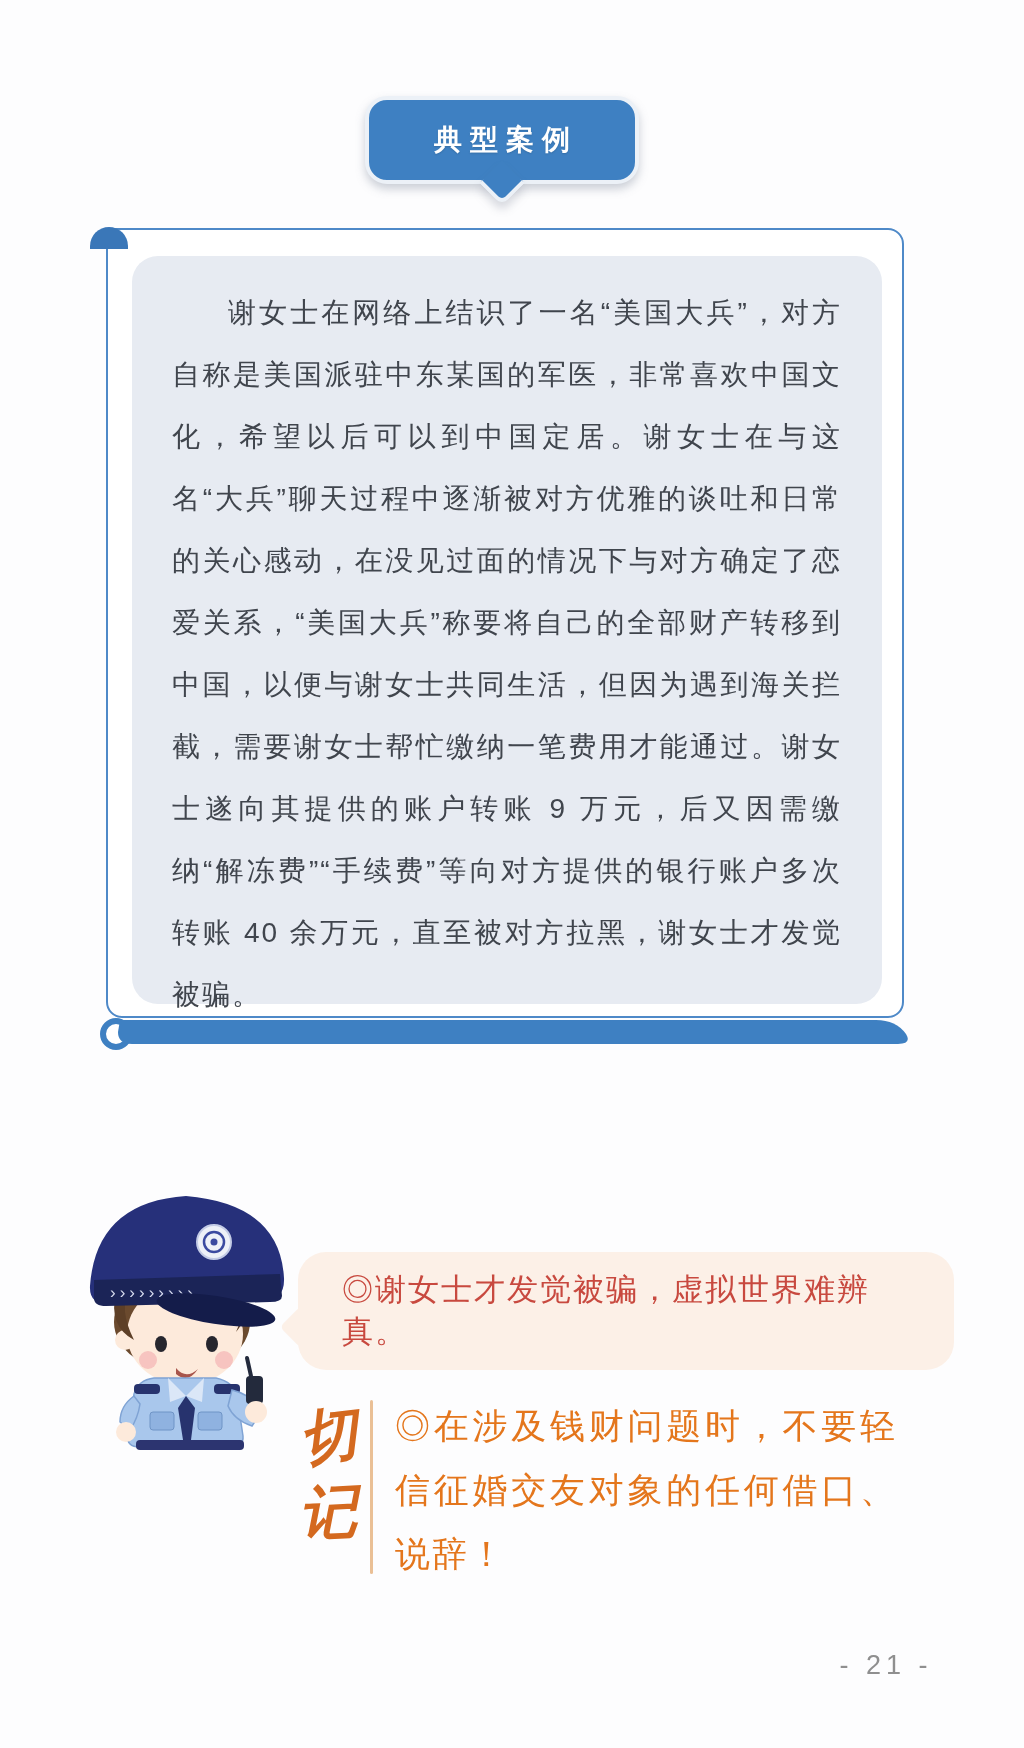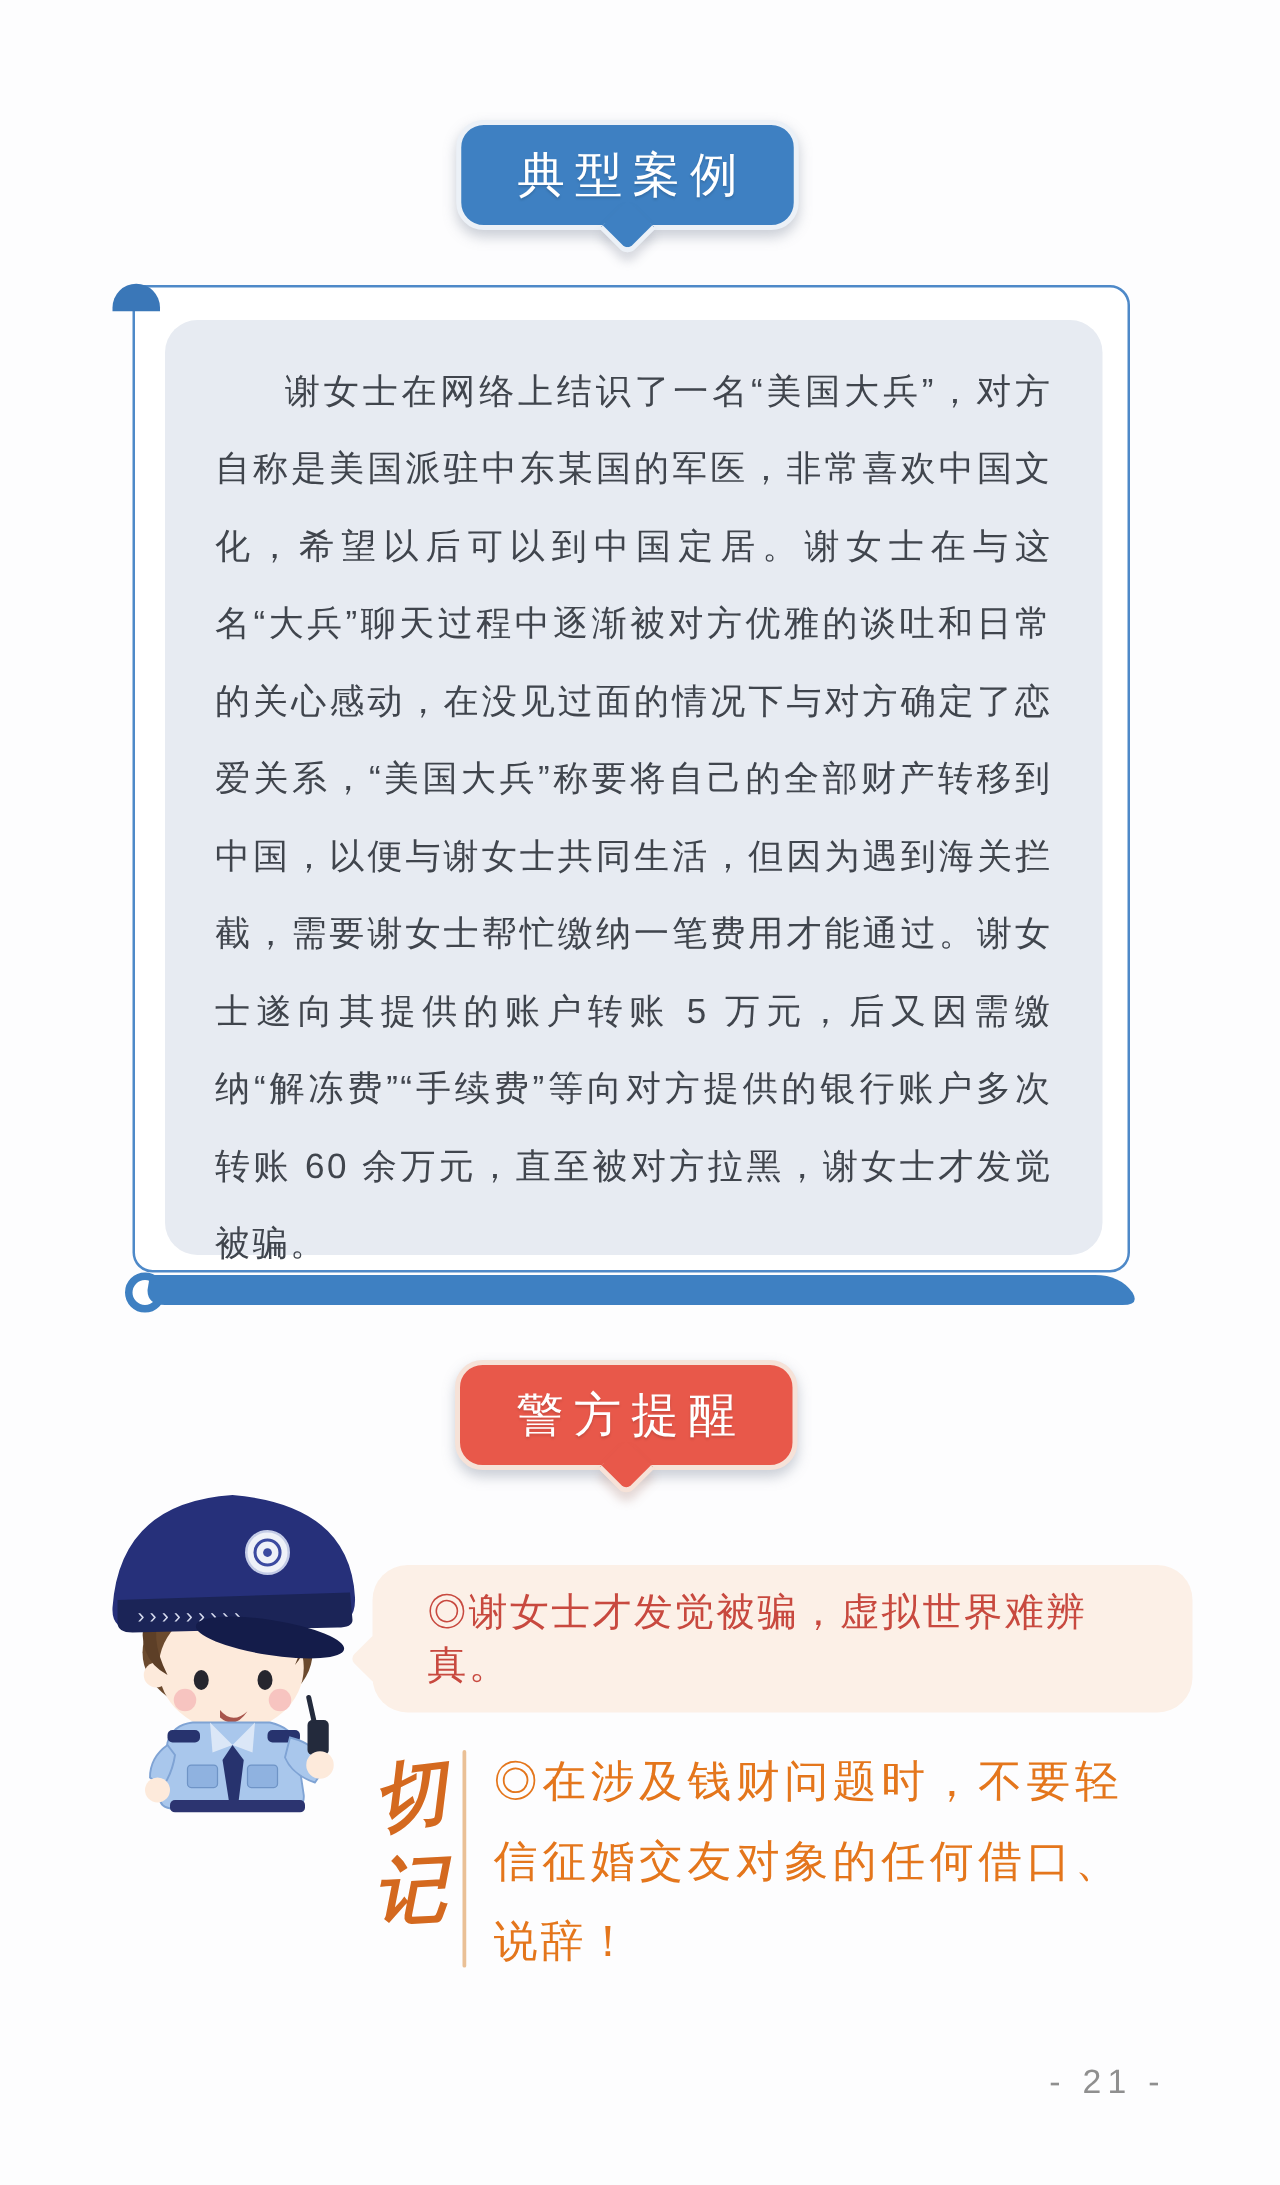--- a/index.html
+++ b/index.html
@@ -12,21 +12,21 @@
 
   
   .badge {
     position:absolute; width:274px; height:88px;
     border-radius:22px; border:4px solid #ecf1f7;
     display:flex; align-items:center; justify-content:center;
     box-shadow:0 5px 10px rgba(110,120,140,.35);
     z-index:3;
   }
   .badge .label {
-    color:#ffffff; font-size:38px; font-weight:normal; letter-spacing:8px;
+    color:#ffffff; font-size:28px; font-weight:bold; letter-spacing:8px;
     text-indent:8px; position:relative; z-index:2; text-shadow:0 1px 2px rgba(0,0,0,.15);text-align:right;
   }
   .badge .tail {
     position:absolute; left:50%; bottom:-19px; width:32px; height:32px;
     transform:translateX(-50%) rotate(45deg);
     border-right:4px solid #ecf1f7; border-bottom:4px solid #ecf1f7;
     border-bottom-right-radius:9px; z-index:1;
     box-shadow:5px 5px 8px rgba(110,120,140,.25);
   }
   .badge-case { left:365px; top:96px; background:#3e80c2; }
@@ -96,35 +96,31 @@
 <div class="page">
 
   <div class="badge badge-case">
     <div class="tail"></div>
     <span class="label">典型案例</span>
   </div>
 
   <div class="corner-curl"></div>
   <div class="case-card">
     <div class="case-inner">
-      <p class="case-text">谢女士在网络上结识了一名“美国大兵”，对方自称是美国派驻中东某国的军医，非常喜欢中国文化，希望以后可以到中国定居。谢女士在与这名“大兵”聊天过程中逐渐被对方优雅的谈吐和日常的关心感动，在没见过面的情况下与对方确定了恋爱关系，“美国大兵”称要将自己的全部财产转移到中国，以便与谢女士共同生活，但因为遇到海关拦截，需要谢女士帮忙缴纳一笔费用才能通过。谢女士遂向其提供的账户转账 5 万元，后又因需缴纳“解冻费”“手续费”等向对方提供的银行账户多次转账 60 余万元，直至被对方拉黑，谢女士才发觉被骗。</p>
+      <p class="case-text">谢女士在网络上结识了一名“美国大兵”，对方自称是美国派驻中东某国的军医，非常喜欢中国文化，希望以后可以到中国定居。谢女士在与这名“大兵”聊天过程中逐渐被对方优雅的谈吐和日常的关心感动，在没见过面的情况下与对方确定了恋爱关系，“美国大兵”称要将自己的全部财产转移到中国，以便与谢女士共同生活，但因为遇到海关拦截，需要谢女士帮忙缴纳一笔费用才能通过。谢女士遂向其提供的账户转账 9 万元，后又因需缴纳“解冻费”“手续费”等向对方提供的银行账户多次转账 40 余万元，直至被对方拉黑，谢女士才发觉被骗。</p>
     </div>
   </div>
 
   <div class="scroll-bar">
     <svg width="830" height="44" viewBox="0 0 830 44">
       <circle cx="26" cy="24" r="13" fill="#ffffff" stroke="#3e80c2" stroke-width="6"></circle>
       <path d="M30,10 L786,10 Q806,10 816,24 Q822,34 808,34 L42,34 Q28,34 28,22 Z" fill="#3e80c2"></path>
     </svg>
   </div>
 
-  <div class="badge badge-police">
-    <div class="tail"></div>
-    <span class="label">警方提醒</span>
-  </div>
 
   <div class="officer">
     <svg width="248" height="300" viewBox="0 0 248 300">
 
       <ellipse cx="118" cy="172" rx="68" ry="50" fill="#6b4a2e"></ellipse>
 
       <ellipse cx="121" cy="184" rx="58" ry="51" fill="#fdeadb"></ellipse>
       <circle cx="61" cy="190" r="10" fill="#fdeadb"></circle>
 
       <path d="M52,142 Q44,176 70,190 Q54,158 66,140 Z" fill="#5d3f27"></path>

